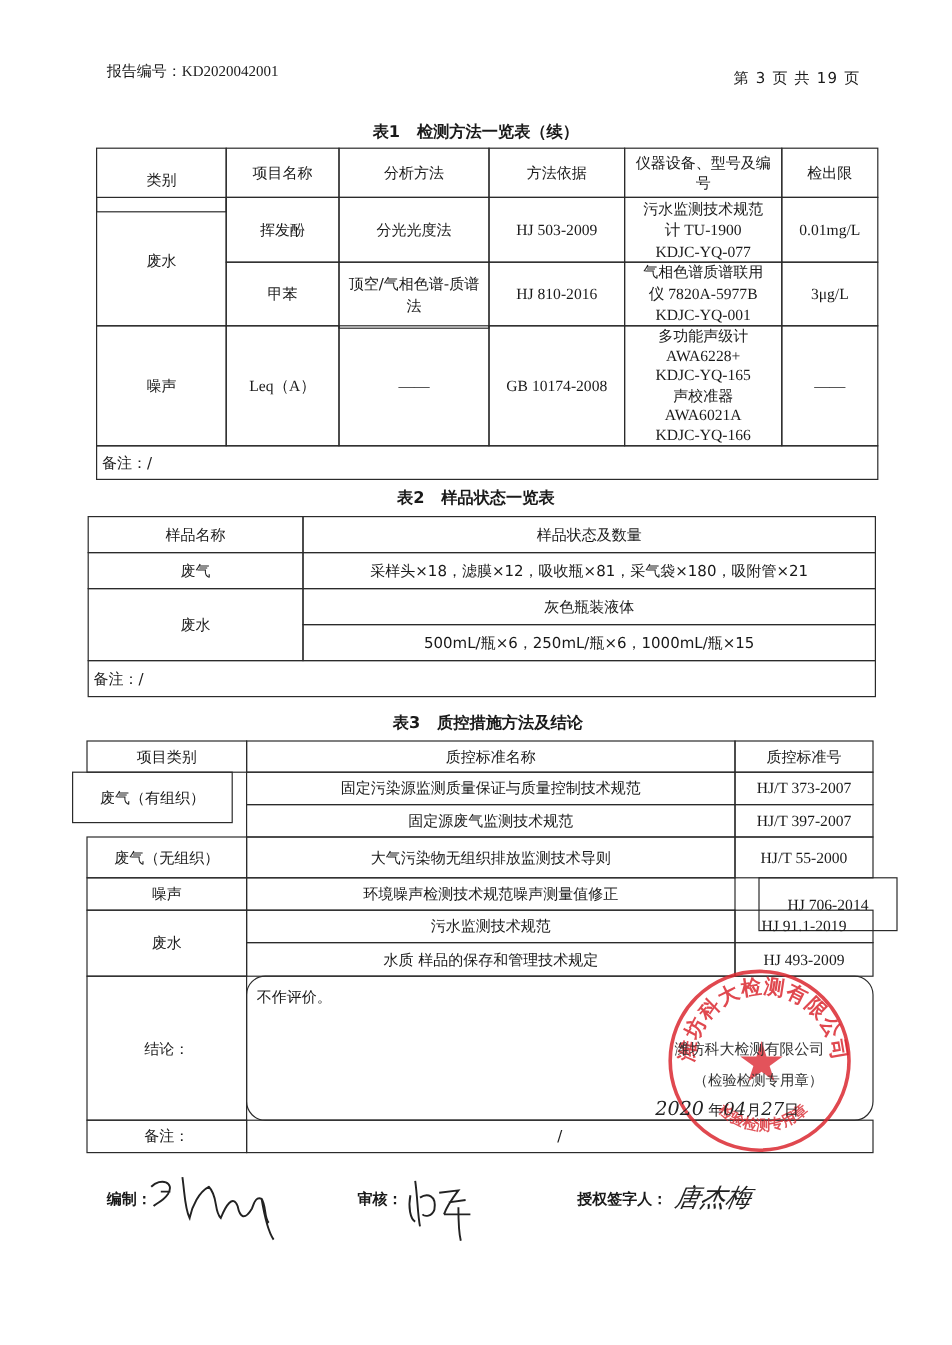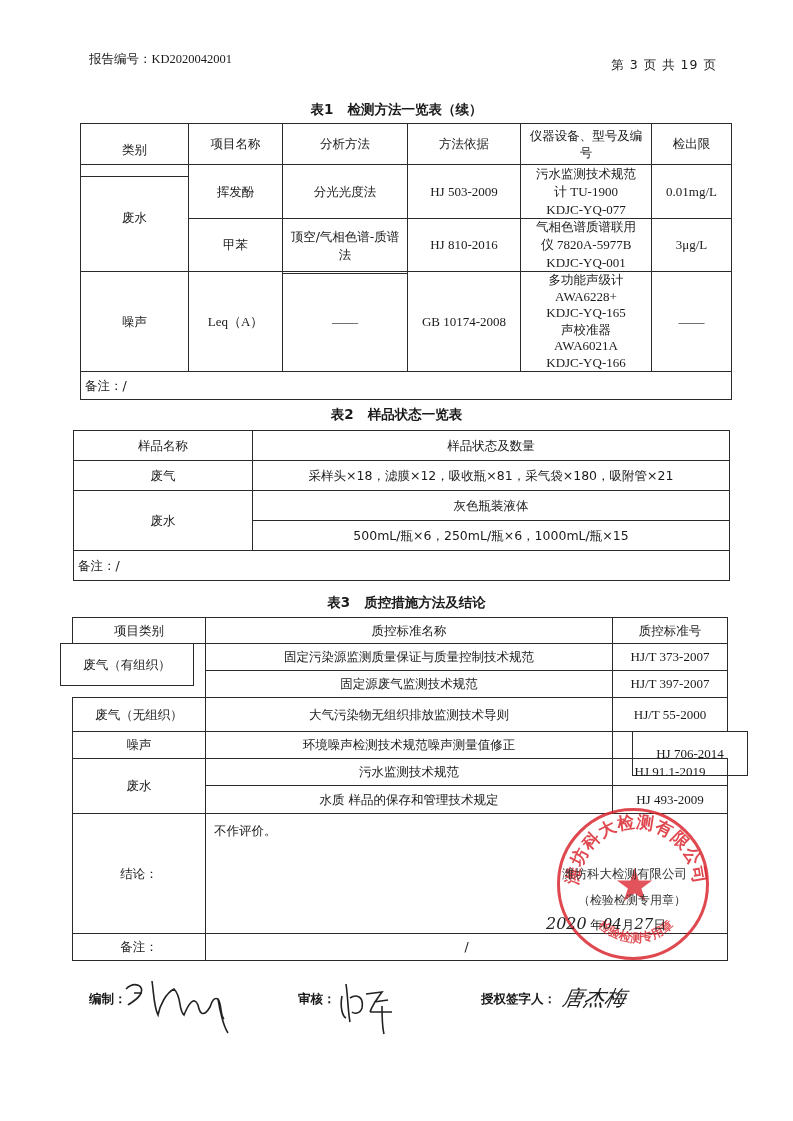--- a/index.html
+++ b/index.html
@@ -140,21 +140,21 @@
   <div class="cell cjk" style="left:205px;top:731px;width:408px;height:28px;">环境噪声检测技术规范噪声测量值修正</div>
   <div class="cell" style="left:612px;top:731px;width:116px;height:45px;margin-left:20px;">HJ 706-2014</div>
 
   <div class="cell cjk" style="left:72px;top:758px;width:134px;height:56px;">废水</div>
   <div class="cell cjk" style="left:205px;top:758px;width:408px;height:28px;">污水监测技术规范</div>
   <div class="cell" style="left:612px;top:758px;width:116px;height:28px;">HJ 91.1-2019</div>
   <div class="cell cjk" style="left:205px;top:785px;width:408px;height:29px;">水质 样品的保存和管理技术规定</div>
   <div class="cell" style="left:612px;top:785px;width:116px;height:29px;">HJ 493-2009</div>
 
   <div class="cell cjk" style="left:72px;top:813px;width:134px;height:121px;">结论：</div>
-  <div class="cell cjk left top" style="left:205px;top:813px;width:523px;height:121px;padding-left:8px;padding-top:8px;">不作评价。</div>
+  <div class="cell cjk left top" style="left:205px;top:813px;width:523px;height:121px;padding-left:8px;padding-top:8px;border-radius:16px;">不作评价。</div>
 
   <div class="cell cjk" style="left:72px;top:933px;width:134px;height:28px;">备注：</div>
   <div class="cell cjk" style="left:205px;top:933px;width:523px;height:28px;">/</div>
 </div>
 
 <div class="stamp">
   <svg class="stamp-arc" viewBox="0 0 152 152">
     <defs>
       <path id="arcPath" d="M 22 96 A 58 58 0 1 1 130 96" fill="none"></path>
       <path id="arcBottom" d="M 36 112 A 52 52 0 0 0 116 112" fill="none"></path>

